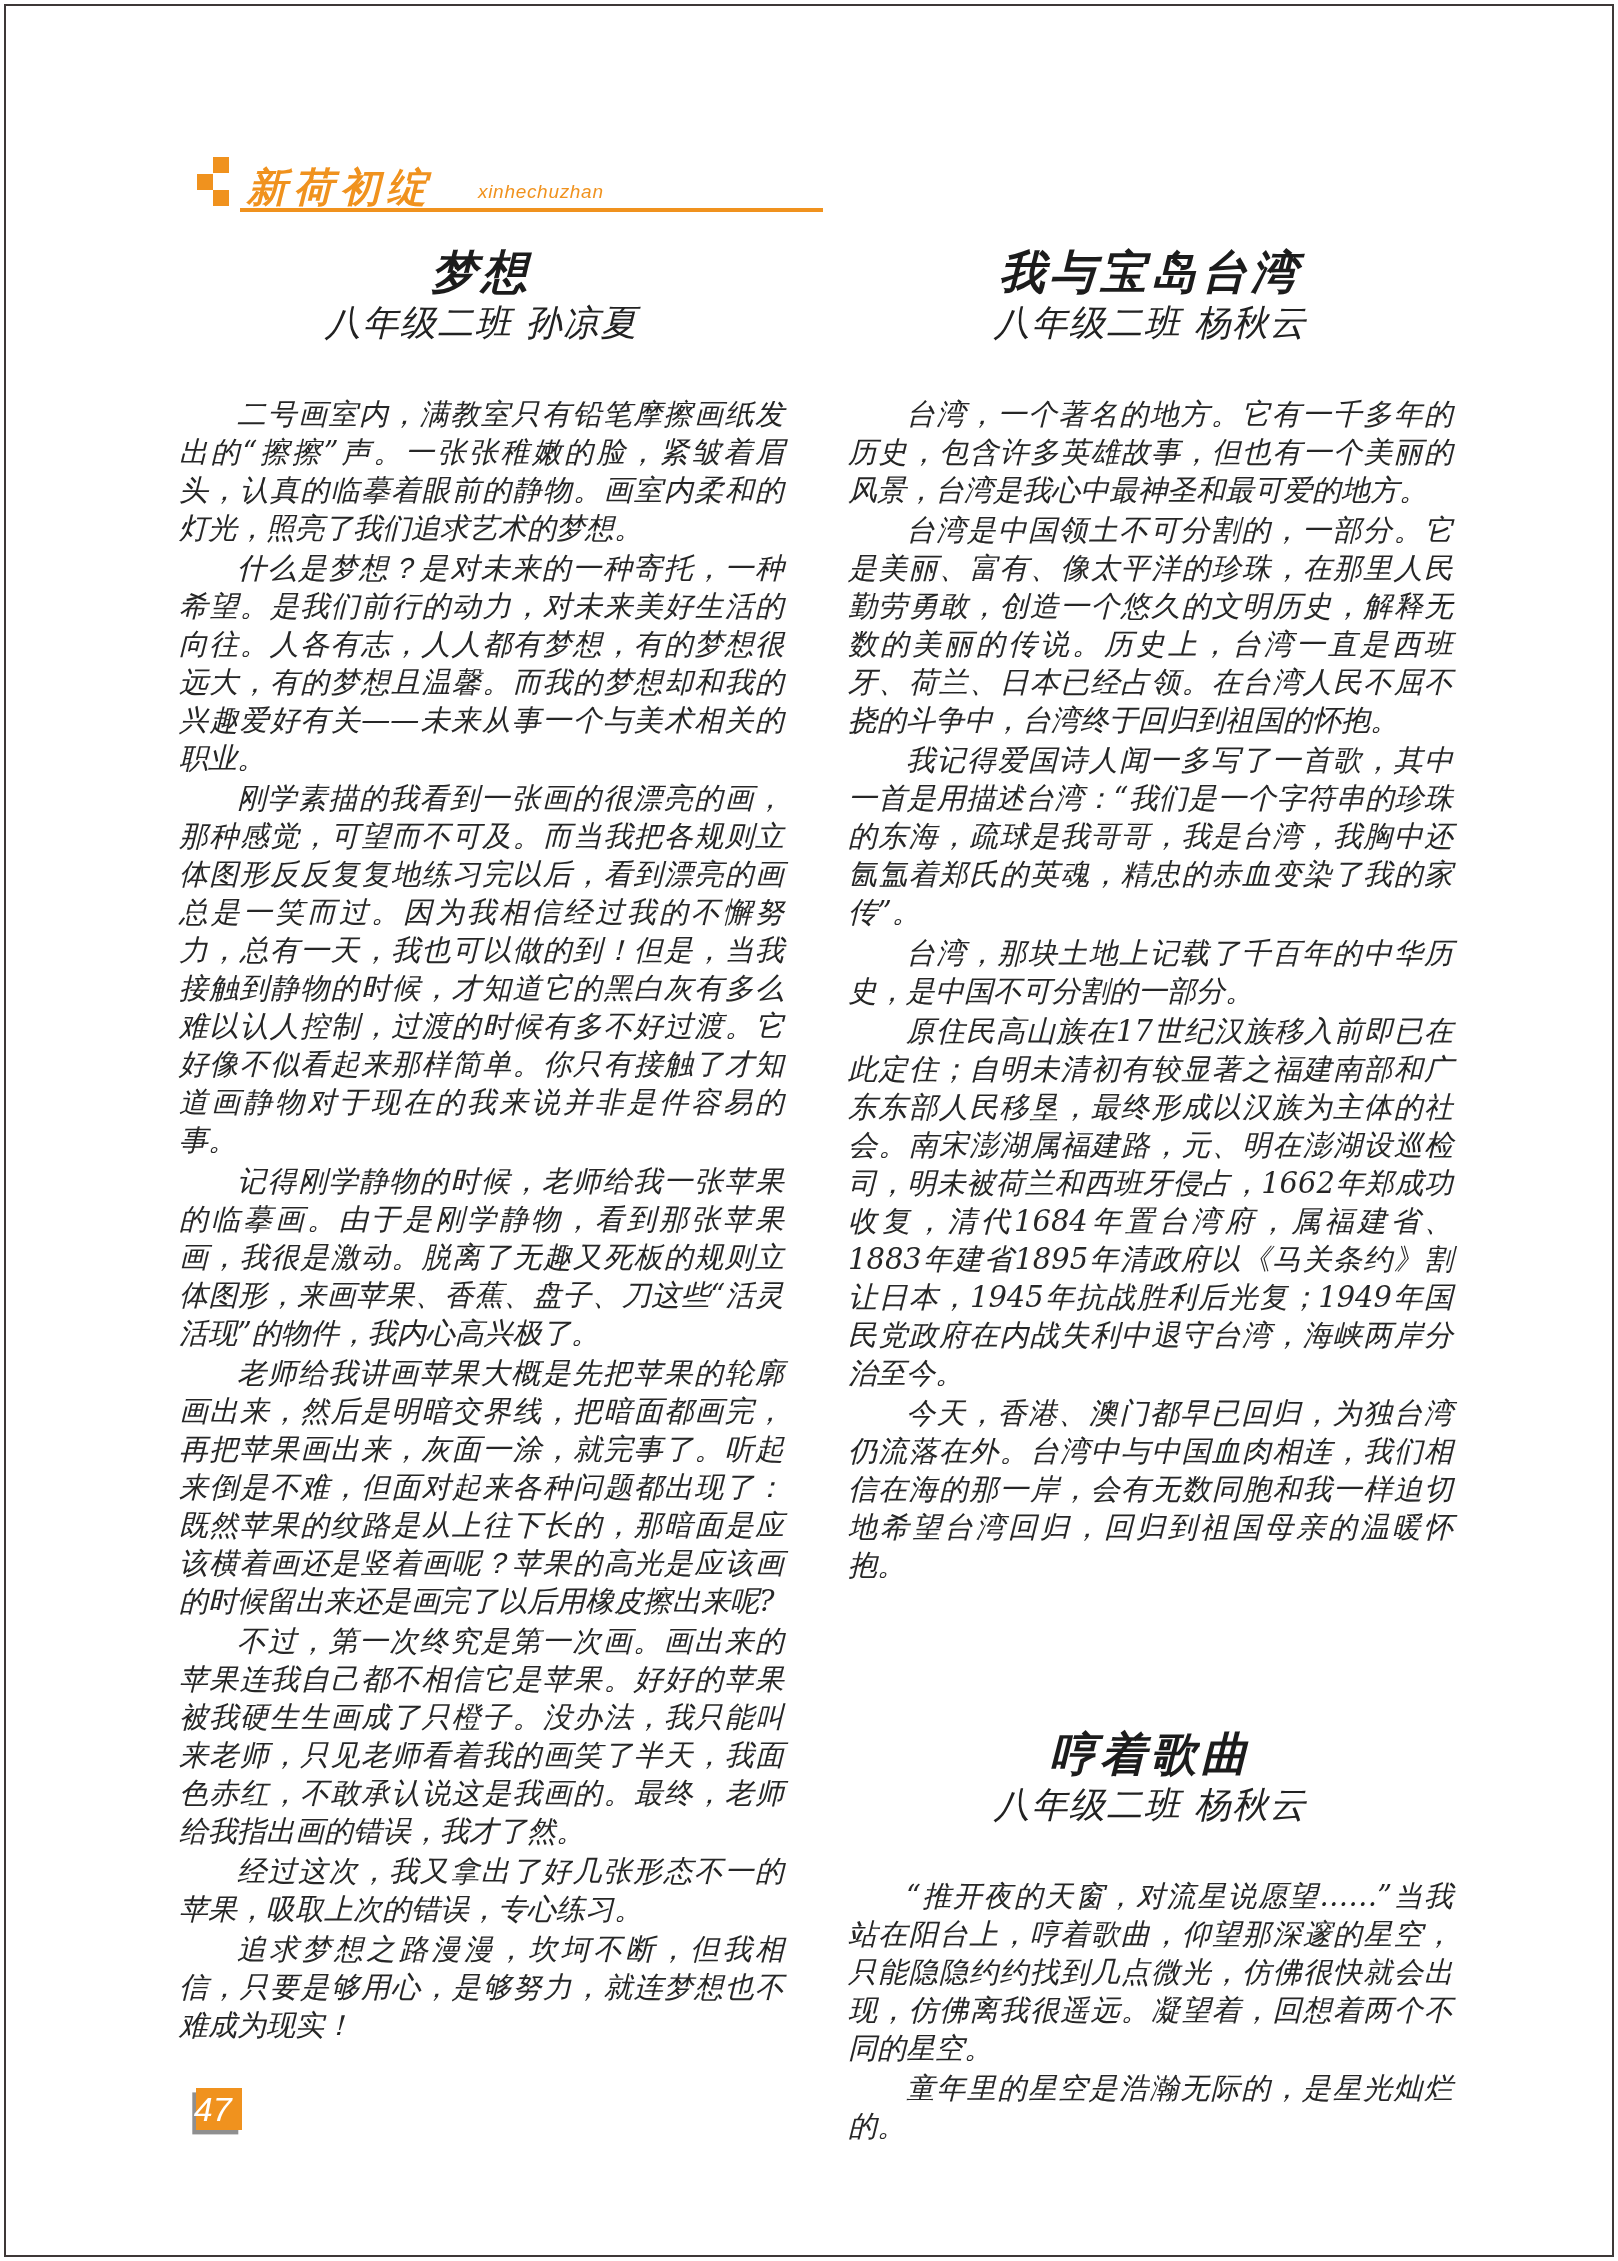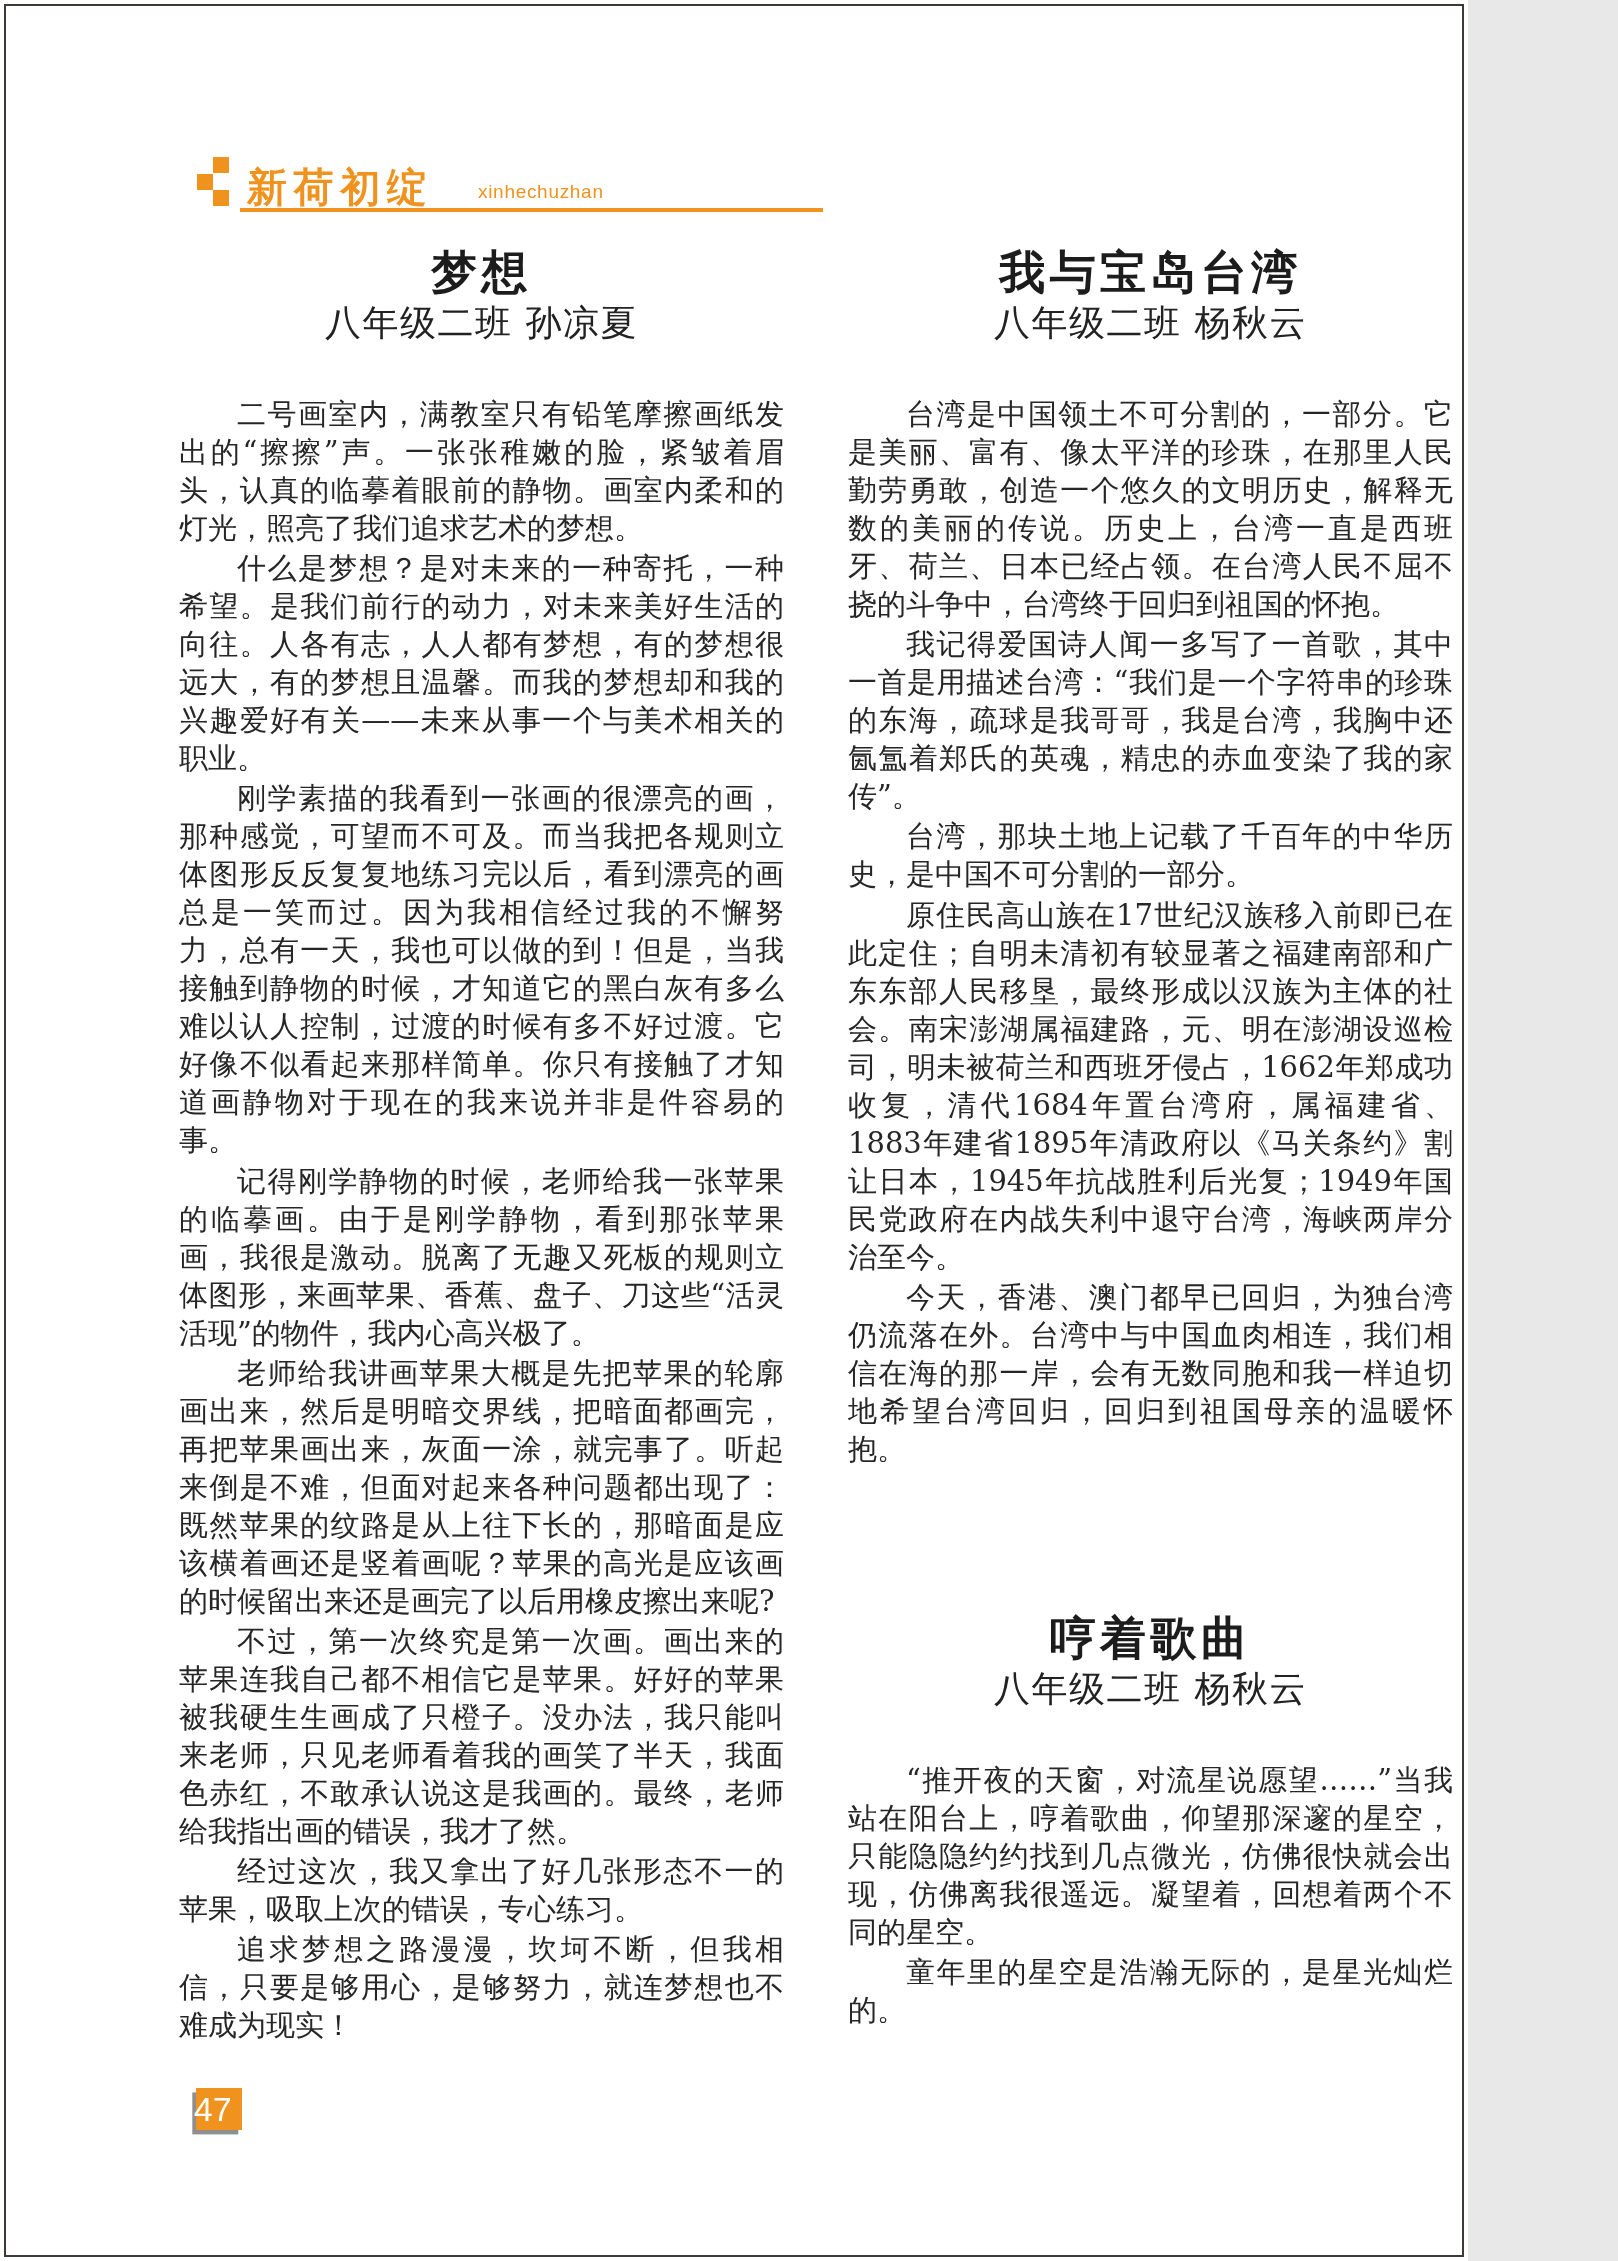--- a/index.html
+++ b/index.html
@@ -1,21 +1,22 @@
 <!DOCTYPE html>
 <html style="--accent: #F0921E; --frame: #3E3837; --shadow: #8F8F8F;font-size:11.8px"><head>
 <meta charset="utf-8">
 <style>
   html,body{margin:0;padding:0;background:#e8e8e8;}
   .page{
     position:relative;
-    width:1468px;height:2261px;
+    width:1618px;height:2261px;
     background:#ffffff;
     font-family:"DejaVu Serif","Liberation Serif",serif;
     overflow:hidden;
+    font-style:italic;
   }
   .frame{
     position:absolute;left:3.7px;top:3.7px;right:3.7px;bottom:3.7px;
     border:2.2px solid var(--frame,#3e3837);
     pointer-events:none;
   }
   
   .logo-sq{position:absolute;background:var(--accent,#F0921E);}
   .sq-top   {left:213px;top:157px;width:16px;height:16px;}
   .sq-left  {left:197px;top:174px;width:16px;height:16px;}
@@ -106,20 +107,21 @@
             <p>追求梦想之路漫漫，坎坷不断，但我相信，只要是够用心，是够努力，就连梦想也不难成为现实！</p>
           </div>
       </article>
     </section>
 
     <section class="col col-right">
       <article>
         <h1>我与宝岛台湾</h1>
         <div class="byline">八年级二班 杨秋云</div>
         <div class="body">
+            <p>台湾，一个著名的地方。它有一千多年的历史，包含许多英雄故事，但也有一个美丽的风景，台湾是我心中最神圣和最可爱的地方。</p>
             <p>台湾是中国领土不可分割的，一部分。它是美丽、富有、像太平洋的珍珠，在那里人民勤劳勇敢，创造一个悠久的文明历史，解释无数的美丽的传说。历史上，台湾一直是西班牙、荷兰、日本已经占领。在台湾人民不屈不挠的斗争中，台湾终于回归到祖国的怀抱。</p>
             <p>我记得爱国诗人闻一多写了一首歌，其中一首是用描述台湾：“我们是一个字符串的珍珠的东海，疏球是我哥哥，我是台湾，我胸中还氤氲着郑氏的英魂，精忠的赤血变染了我的家传”。</p>
             <p>台湾，那块土地上记载了千百年的中华历史，是中国不可分割的一部分。</p>
             <p>原住民高山族在17世纪汉族移入前即已在此定住；自明未清初有较显著之福建南部和广东东部人民移垦，最终形成以汉族为主体的社会。南宋澎湖属福建路，元、明在澎湖设巡检司，明未被荷兰和西班牙侵占，1662年郑成功收复，清代1684年置台湾府，属福建省、1883年建省1895年清政府以《马关条约》割让日本，1945年抗战胜利后光复；1949年国民党政府在内战失利中退守台湾，海峡两岸分治至今。</p>
             <p>今天，香港、澳门都早已回归，为独台湾仍流落在外。台湾中与中国血肉相连，我们相信在海的那一岸，会有无数同胞和我一样迫切地希望台湾回归，回归到祖国母亲的温暖怀抱。</p>
           </div>
       </article>
       <article class="second">
         <h1>哼着歌曲</h1>
         <div class="byline">八年级二班 杨秋云</div>

